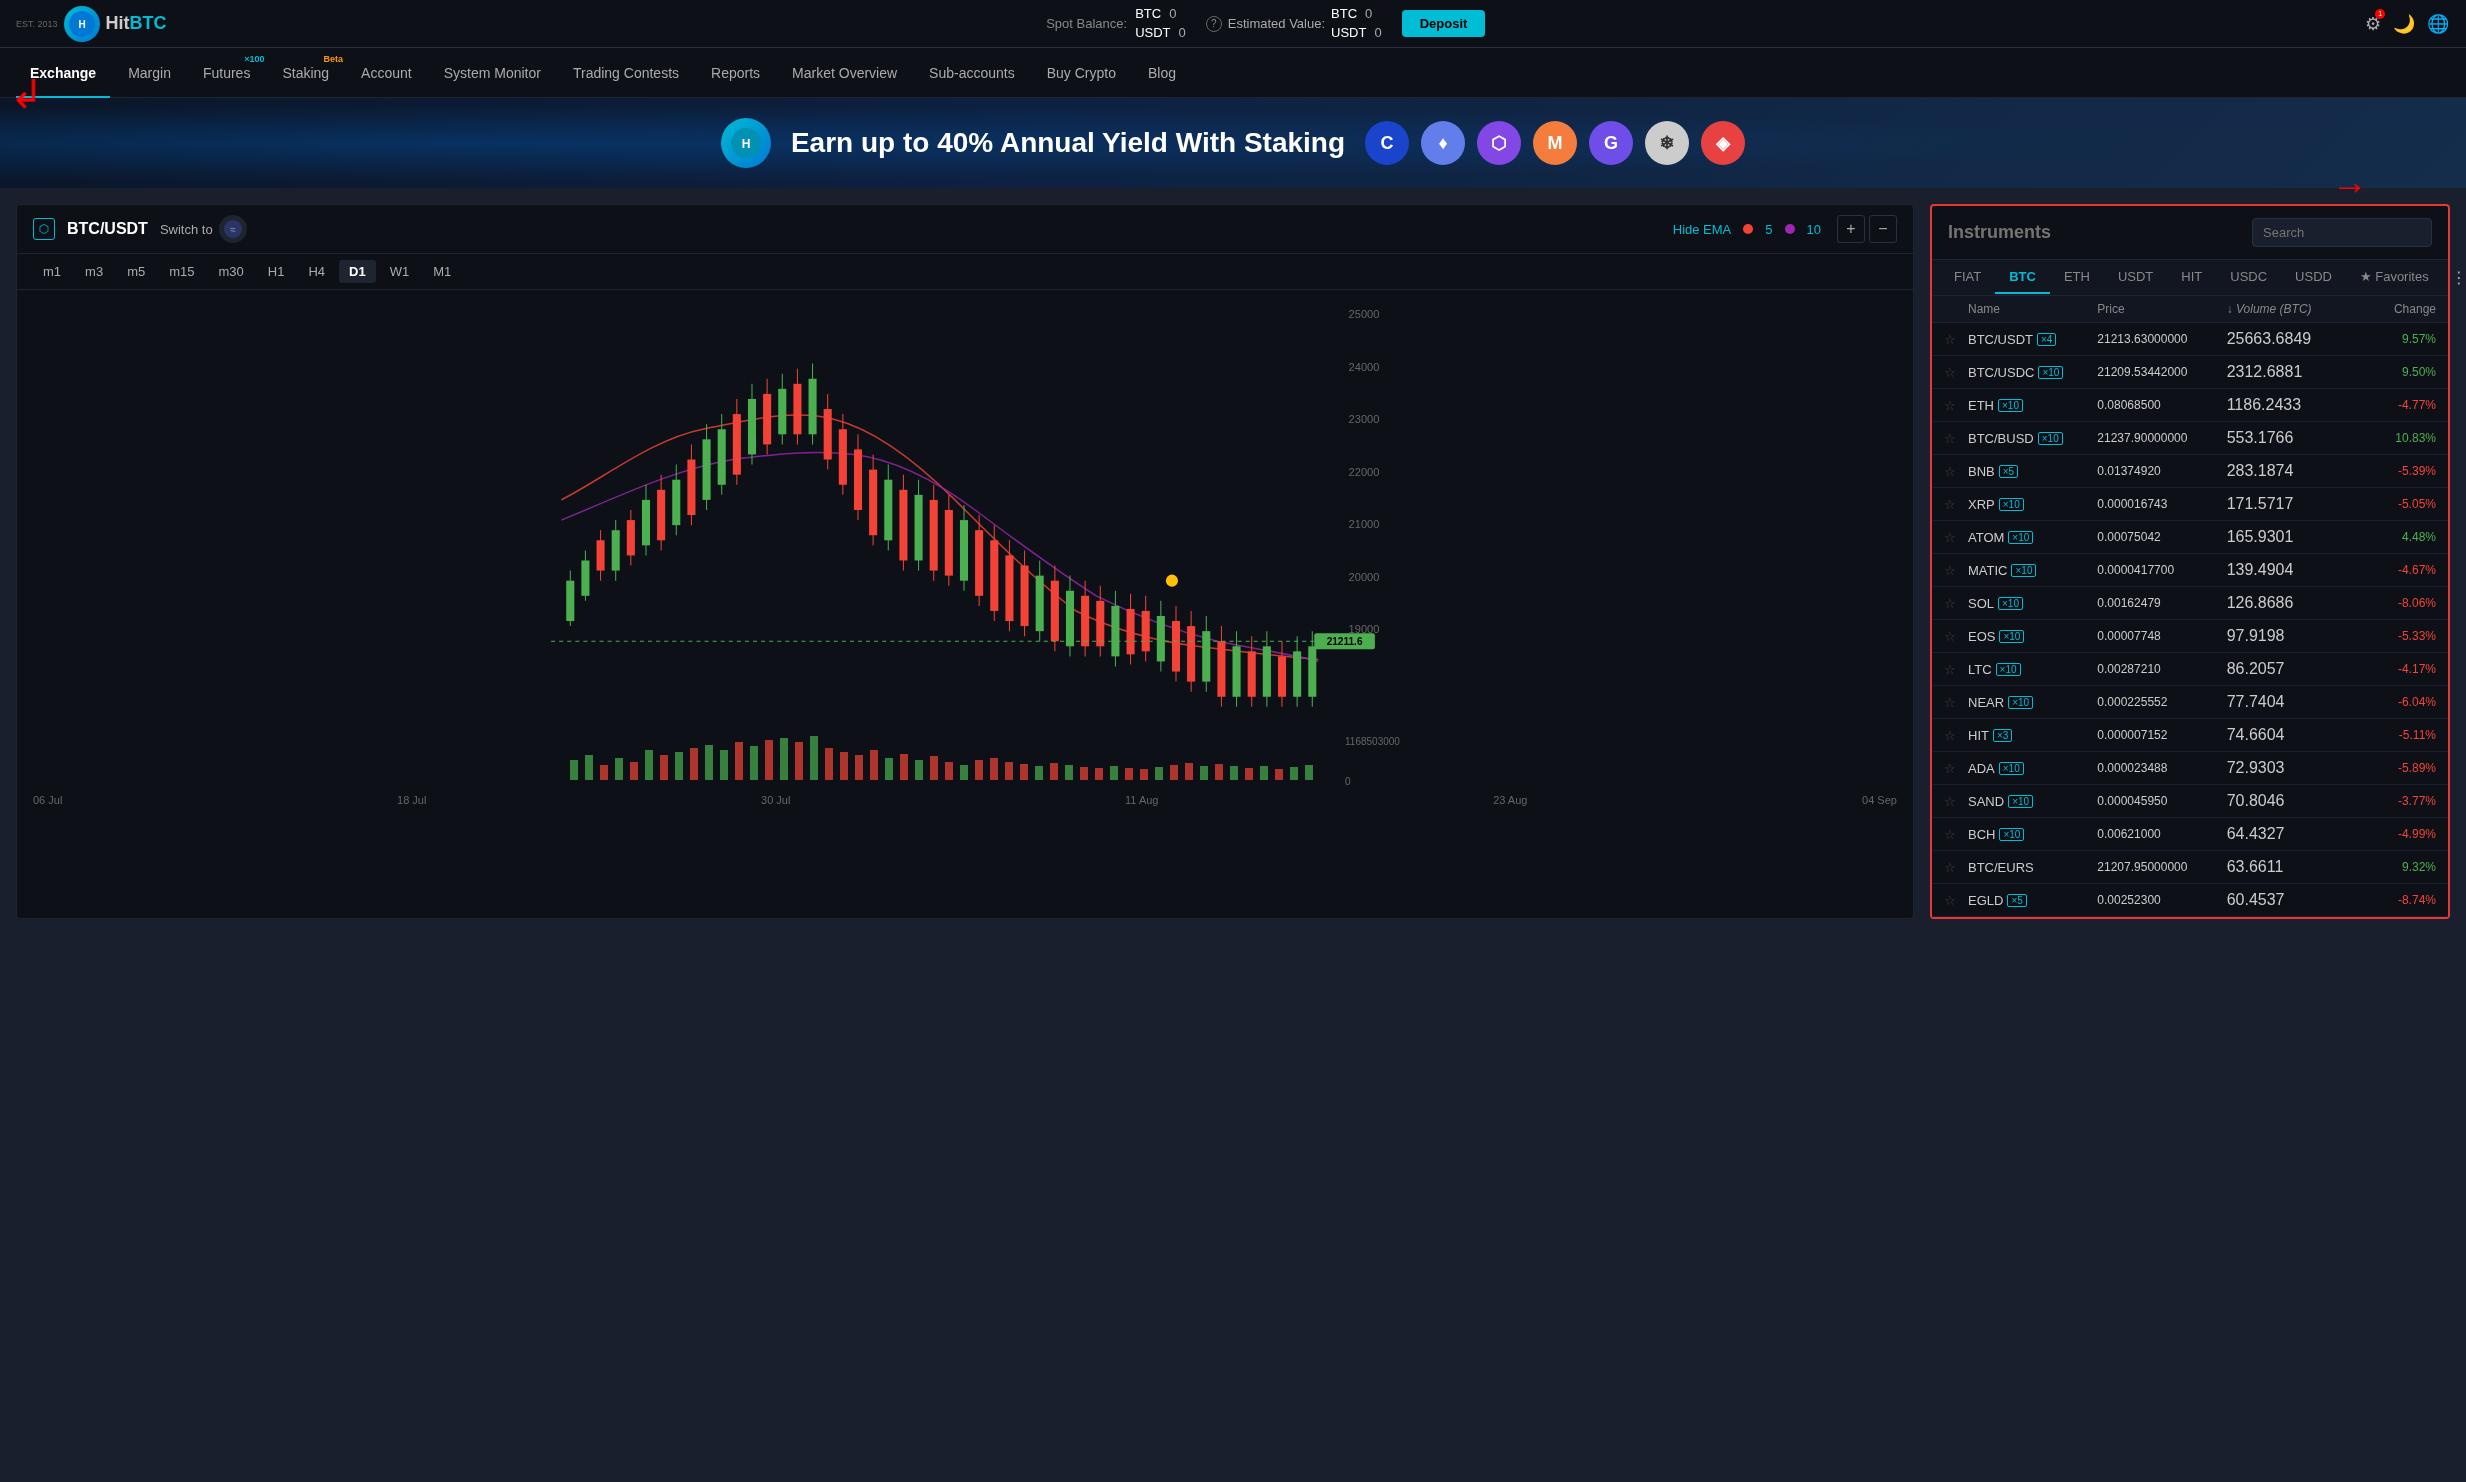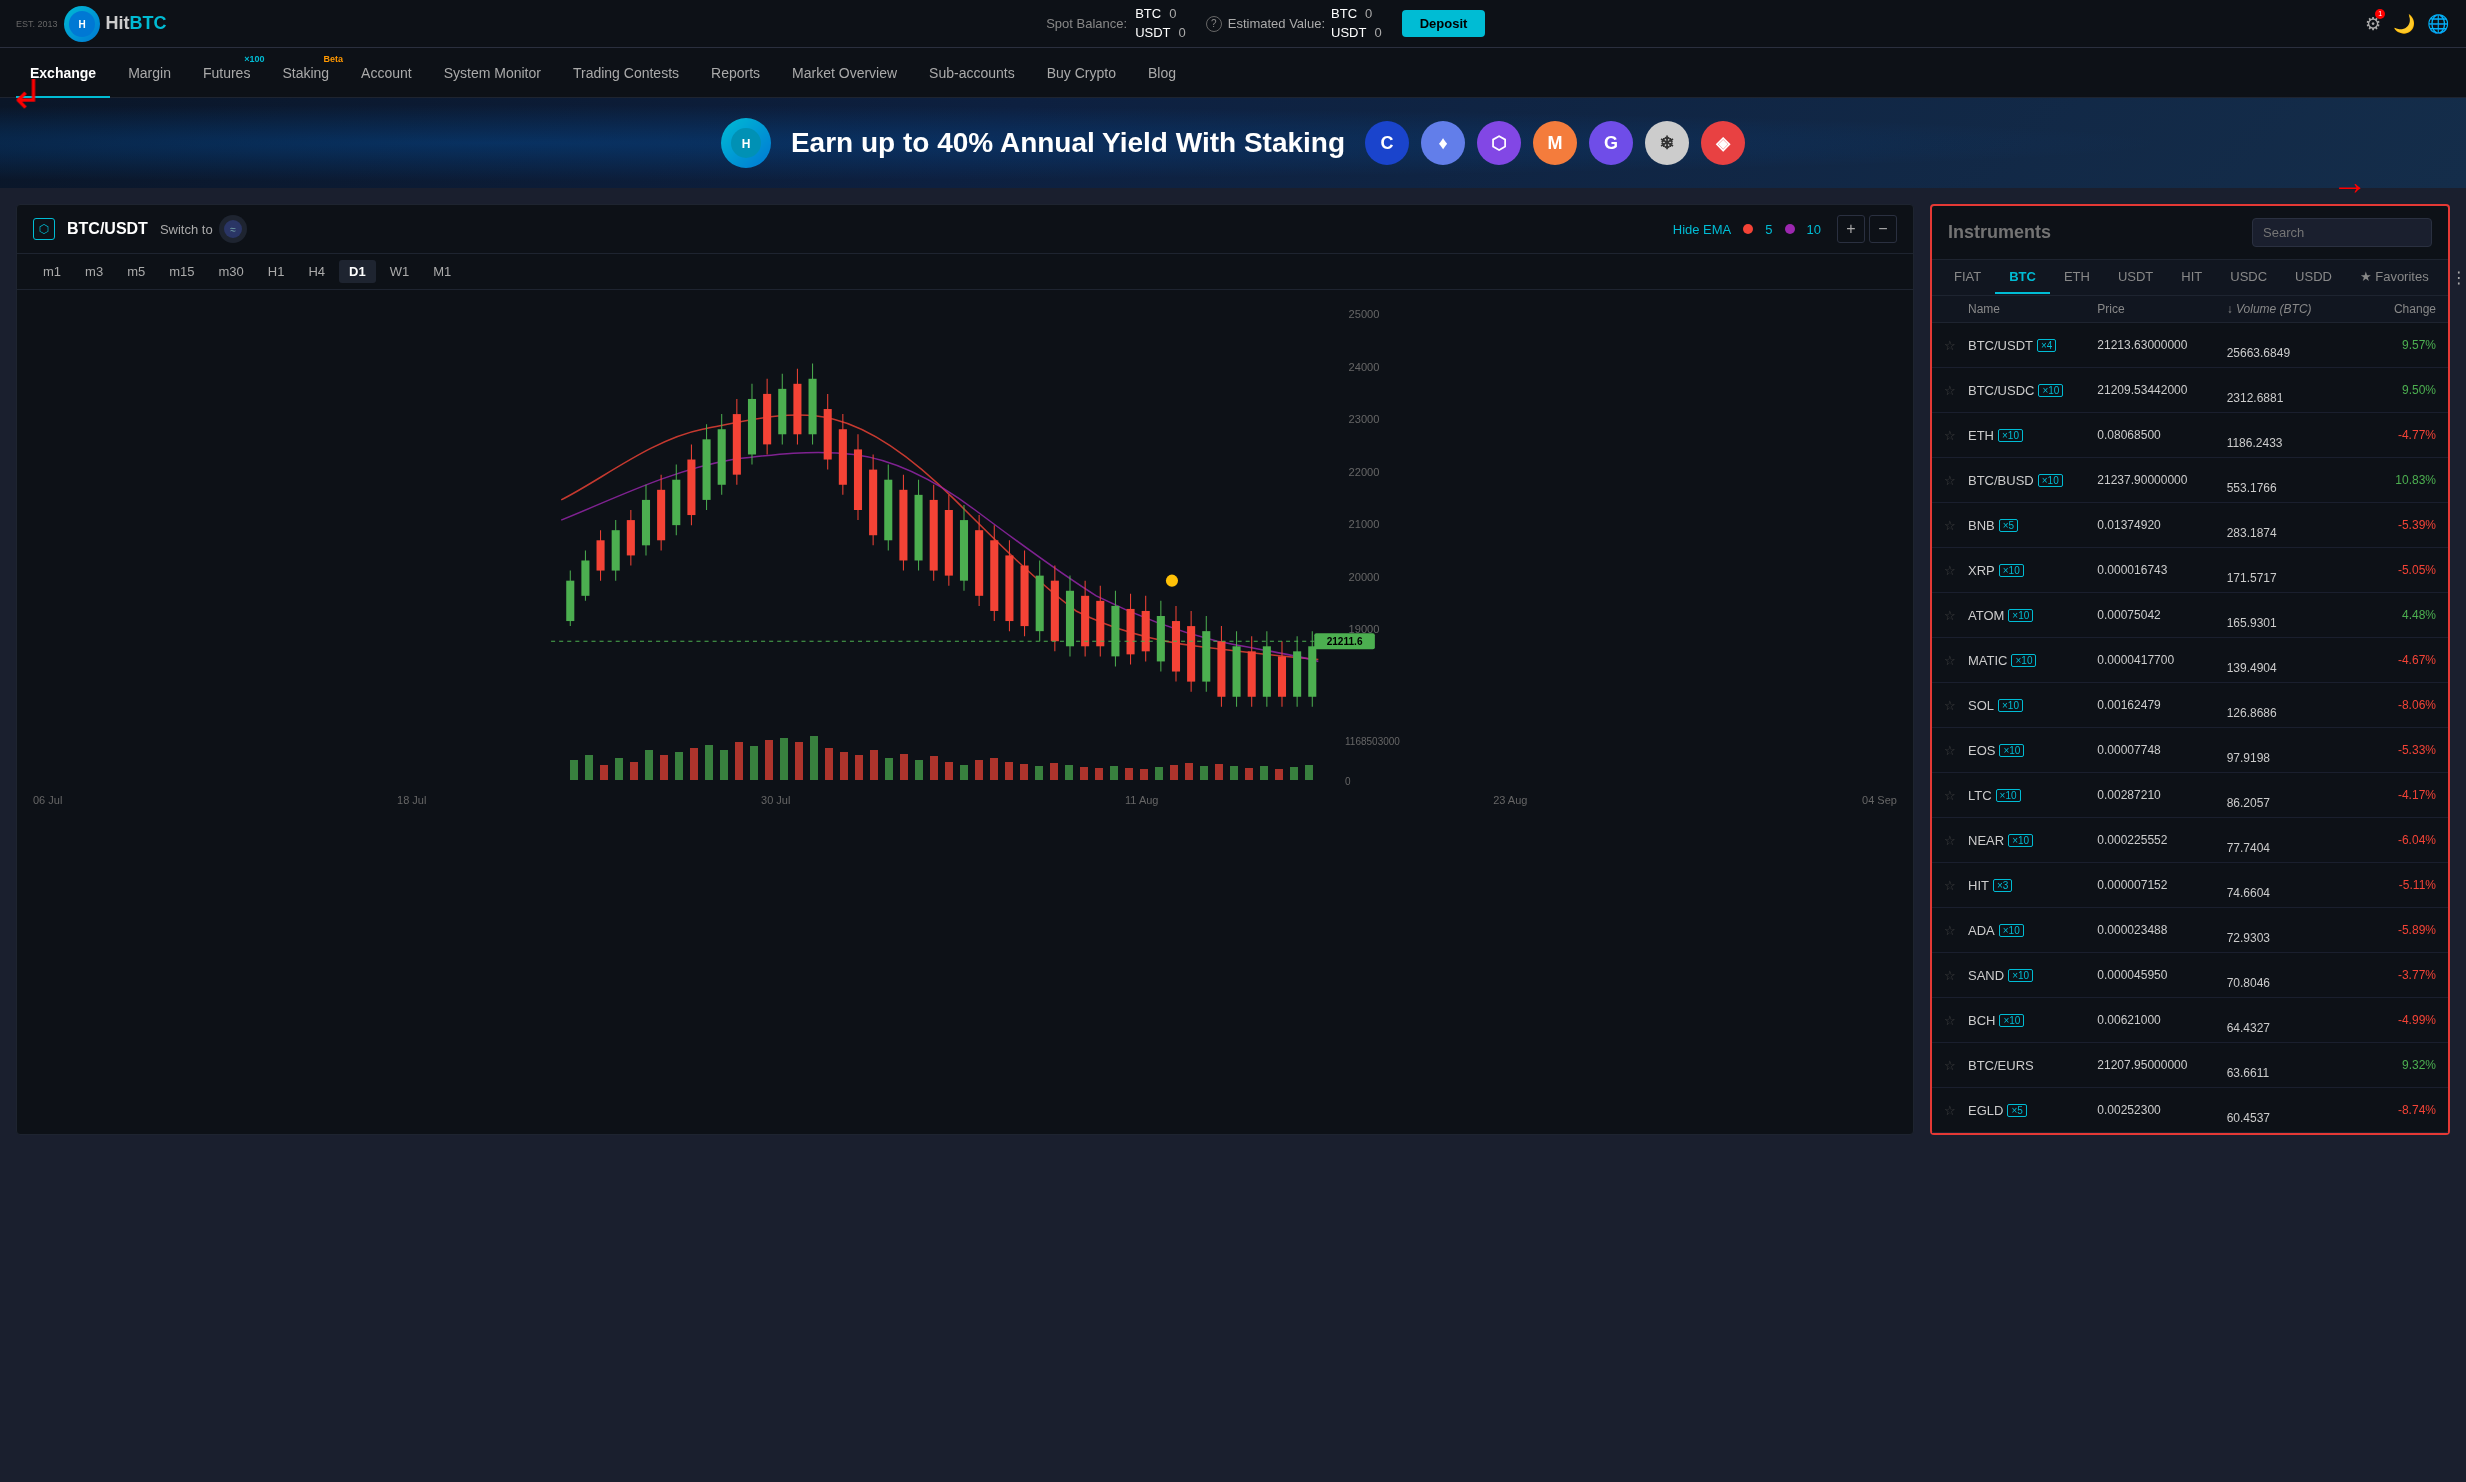--- a/index.html
+++ b/index.html
@@ -433,21 +433,21 @@
     .star-col { color: #444; font-size: 13px; }
     .name-col { color: #ccc; font-size: 13px; display: flex; align-items: center; gap: 4px; }
     .multiplier {
       font-size: 10px;
       color: #00bcd4;
       border: 1px solid #00bcd4;
       border-radius: 2px;
       padding: 0 3px;
     }
     .price-col { color: #ccc; font-size: 12px; }
-    .volume-col { color: #ccc; font-size: 12px; margin-top: 16px; }
+    .volume-col { color: #ccc; font-size: 16px; }
     .change-pos { color: #4caf50; font-size: 12px; text-align: right; }
     .change-neg { color: #f44336; font-size: 12px; text-align: right; }
 
     
     .instruments-panel {
       border: 2px solid #e53935;
     }
 
     
     .instruments-table::-webkit-scrollbar { width: 6px; }

